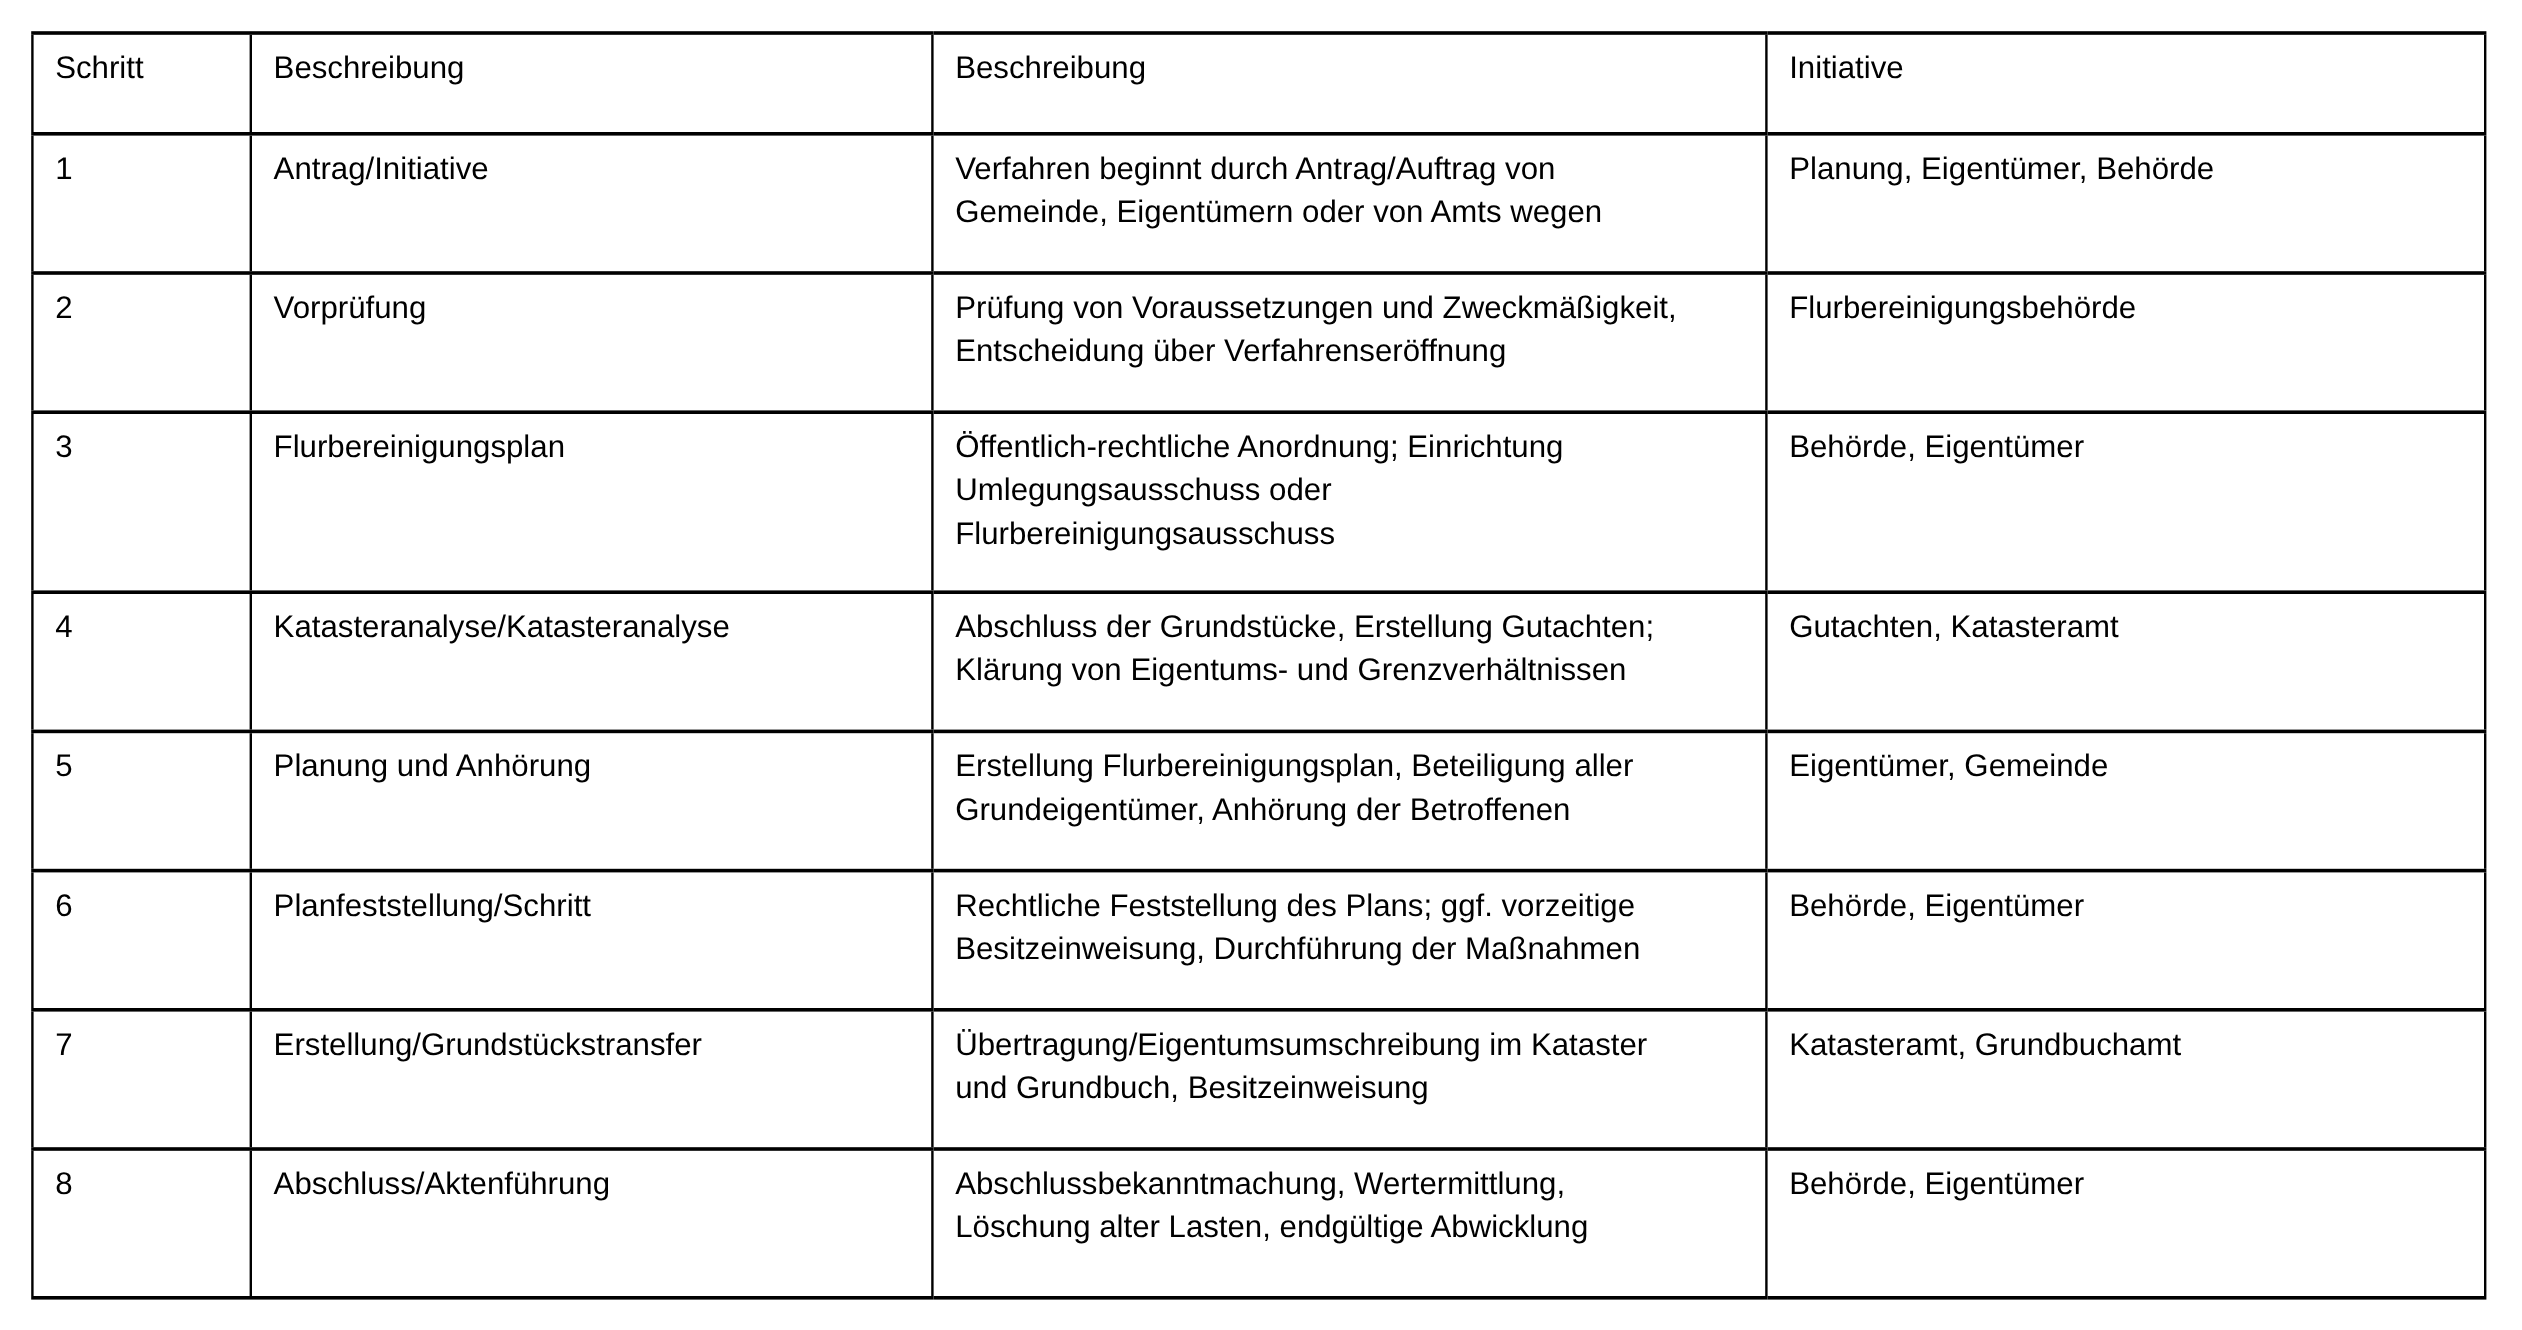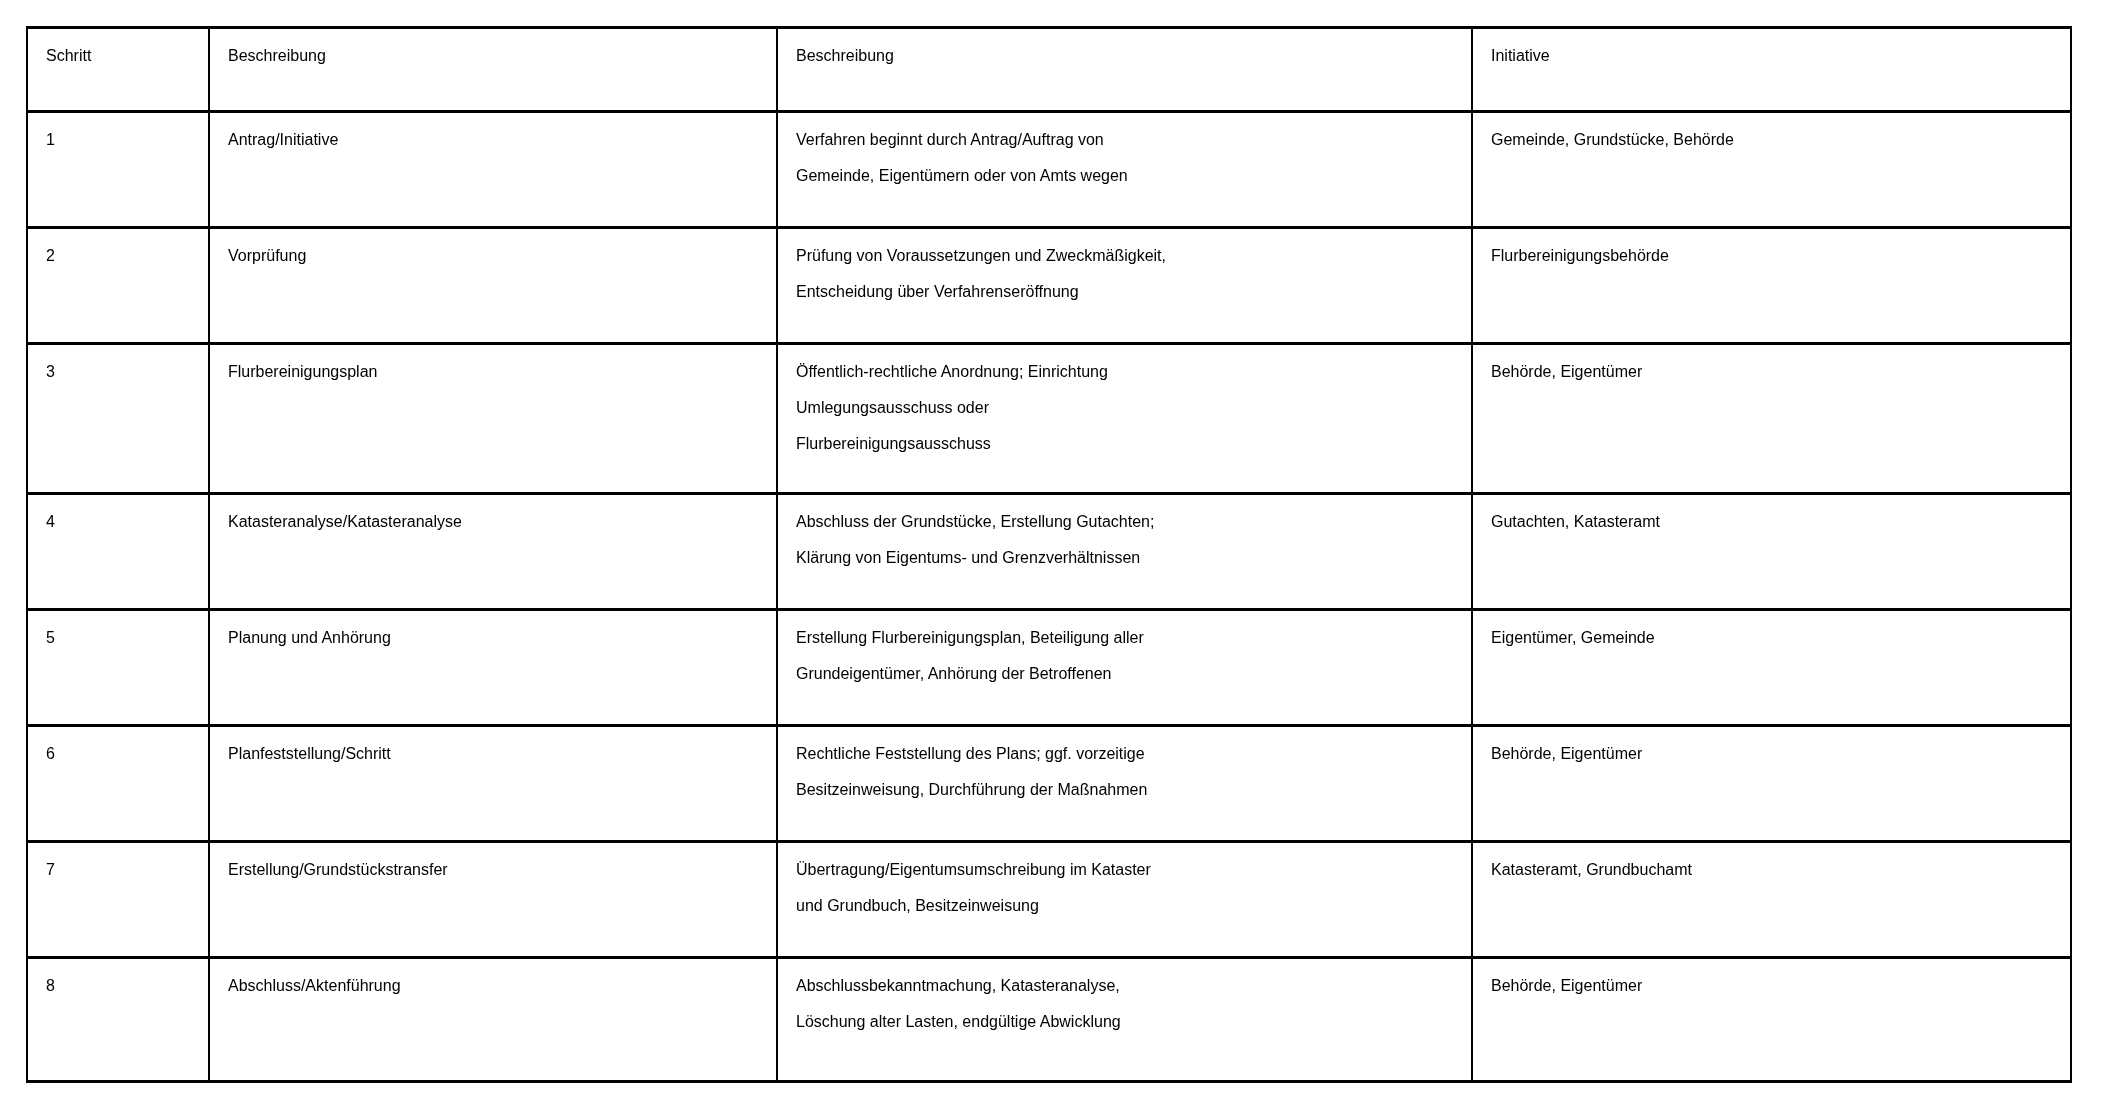--- a/index.html
+++ b/index.html
@@ -22,21 +22,21 @@
     table-layout: fixed;
   }
   table.proc-table th,
   table.proc-table td {
     border-left: 2px solid #000;
     border-right: 2px solid #000;
     border-top: 3px solid #000;
     border-bottom: 3px solid #000;
     vertical-align: top;
     text-align: left;
-    font-size: 16px;
+    font-size: 26px;
     line-height: 36px;
     font-weight: normal;
     padding: 9px 14px 8px 18px;
     white-space: pre-line;
     overflow: hidden;
     box-sizing: border-box;
   }
   thead tr { height: 84px; }
   tbody tr { height: 116px; }
   tbody tr:nth-child(3) { height: 150px; }
@@ -64,21 +64,21 @@
         <th>Beschreibung</th>
         <th>Initiative</th>
       </tr>
     </thead>
     <tbody>
         <tr>
     <td>1</td>
     <td>Antrag/Initiative</td>
     <td>Verfahren beginnt durch Antrag/Auftrag von
 Gemeinde, Eigentümern oder von Amts wegen</td>
-    <td>Gemeinde, Grundstücke, Behörde</td>
+    <td>Planung, Eigentümer, Behörde</td>
   </tr>
         <tr>
     <td>2</td>
     <td>Vorprüfung</td>
     <td>Prüfung von Voraussetzungen und Zweckmäßigkeit,
 Entscheidung über Verfahrenseröffnung</td>
     <td>Flurbereinigungsbehörde</td>
   </tr>
         <tr>
     <td>3</td>
@@ -112,19 +112,19 @@
         <tr>
     <td>7</td>
     <td>Erstellung/Grundstückstransfer</td>
     <td>Übertragung/Eigentumsumschreibung im Kataster
 und Grundbuch, Besitzeinweisung</td>
     <td>Katasteramt, Grundbuchamt</td>
   </tr>
         <tr>
     <td>8</td>
     <td>Abschluss/Aktenführung</td>
-    <td>Abschlussbekanntmachung, Katasteranalyse,
+    <td>Abschlussbekanntmachung, Wertermittlung,
 Löschung alter Lasten, endgültige Abwicklung</td>
     <td>Behörde, Eigentümer</td>
   </tr>
       </tbody>
   </table>
 </div>
 
 </body></html>

